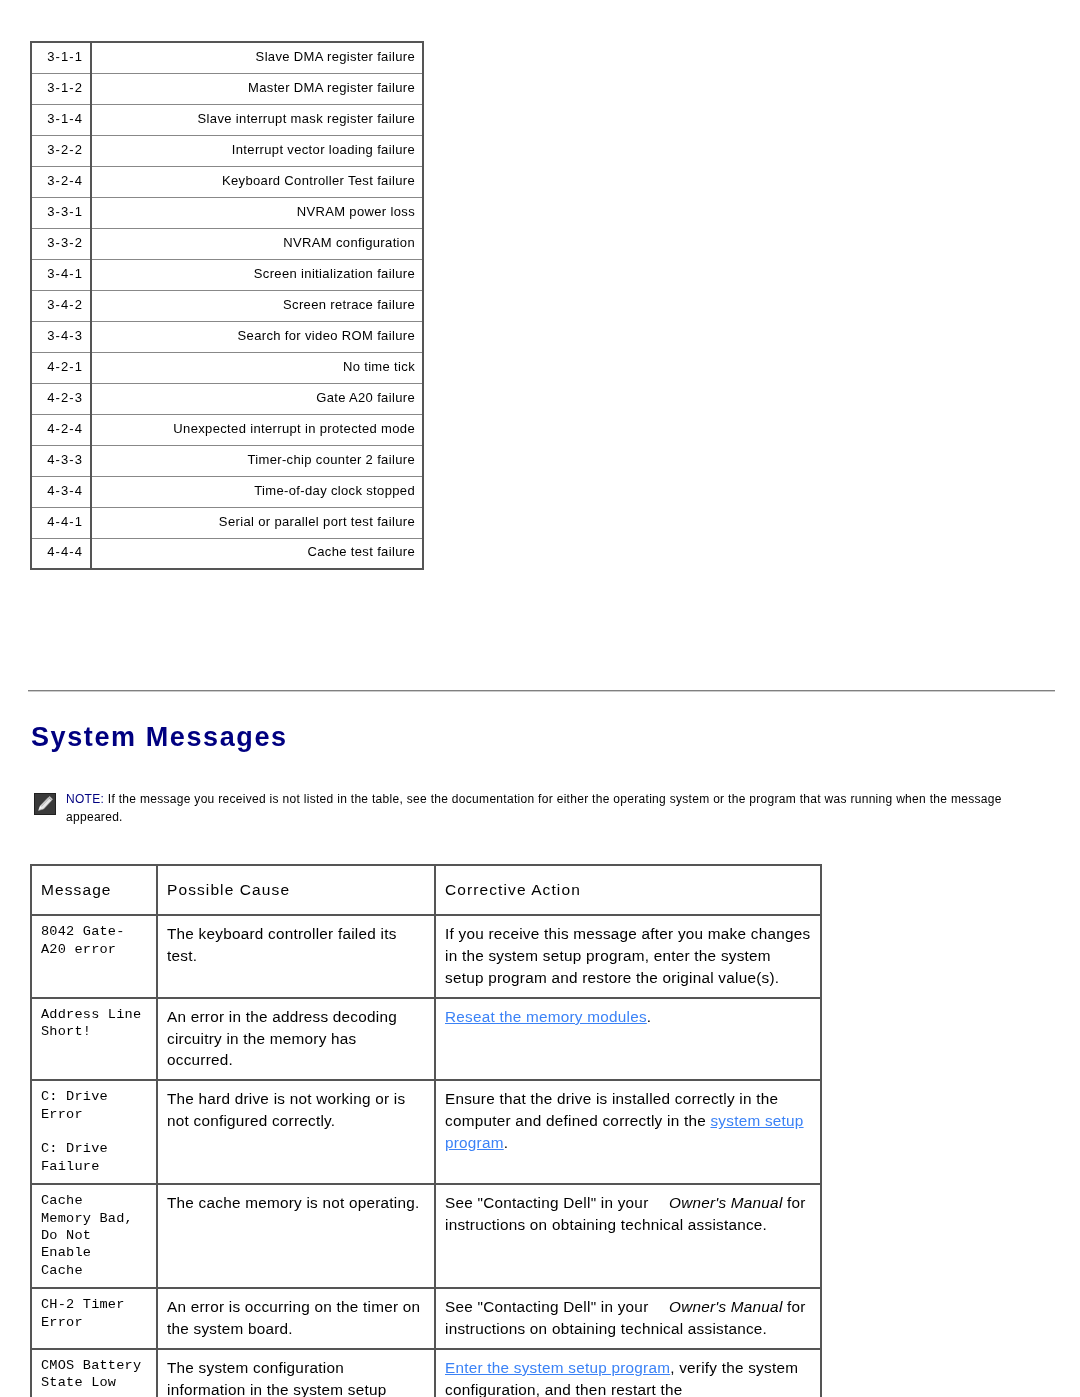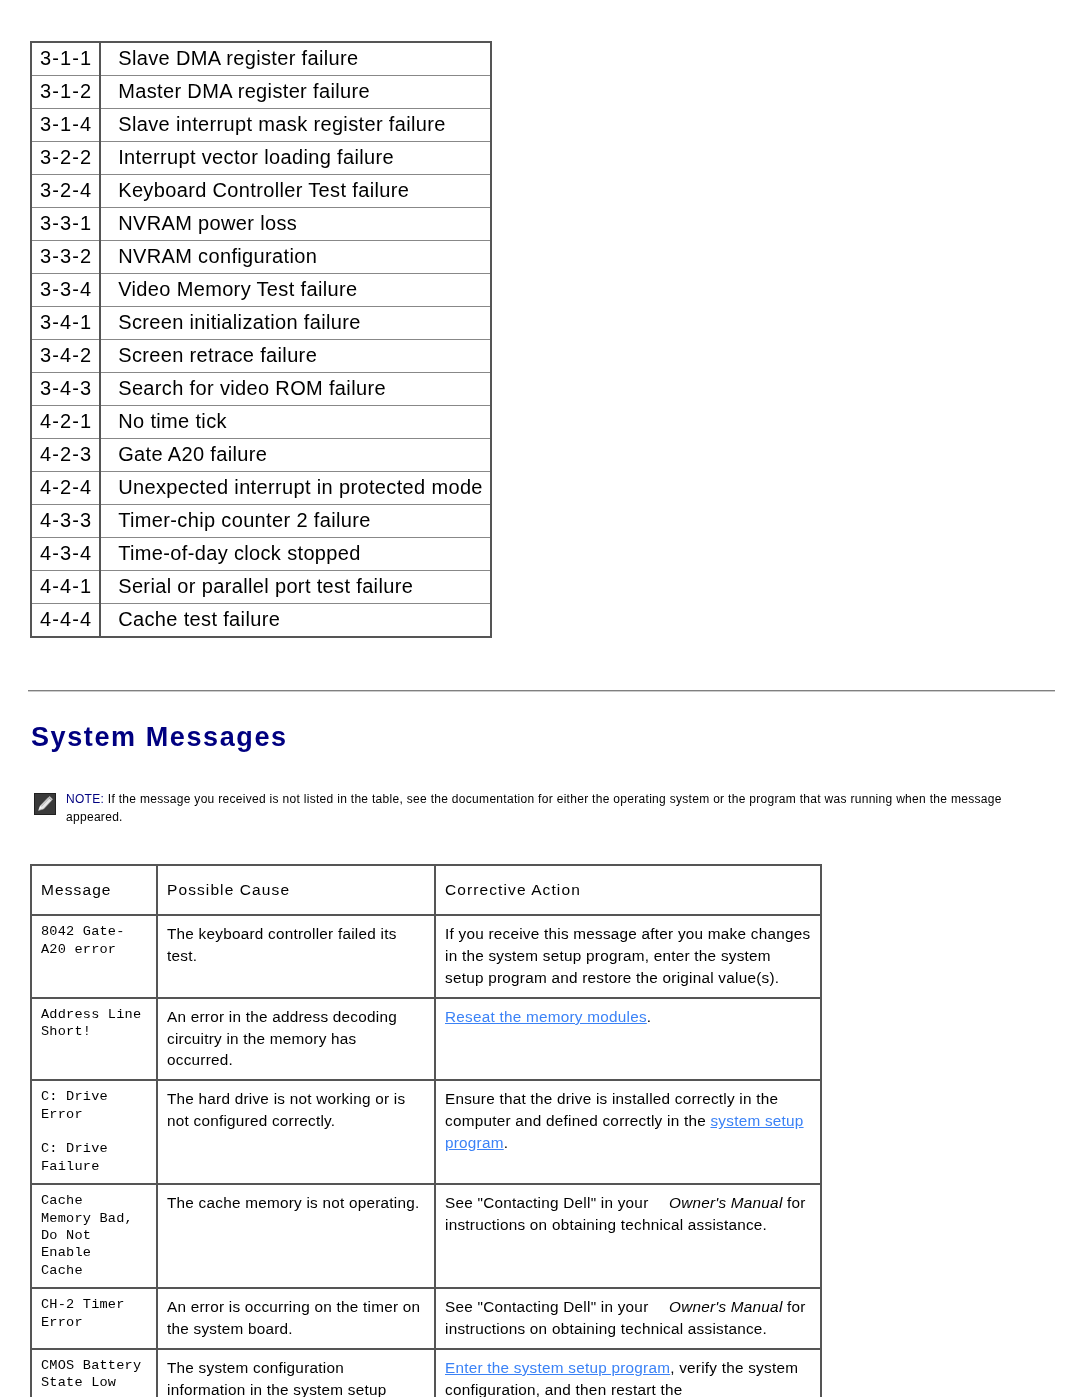--- a/index.html
+++ b/index.html
@@ -27,26 +27,27 @@
     position: absolute;
     left: 30px;
     top: 41px;
     width: 394px;
     border-collapse: collapse;
     border: 2px solid #555555;
     background: #ffffff;
   }
   .beep-table td {
     border: 1px solid #888888;
-    font-size: 20px;
+    font-size: 13px;
     line-height: 1.15;
     height: 31px;
     padding: 4px 7px 5px 7px;
     vertical-align: middle;
     white-space: nowrap;
+    text-align: right;
   }
   .beep-table td.code {
     width: 60px;
     letter-spacing: 1.1px;
     border-right: 2px solid #555555;
     padding-left: 8px;
   }
   .beep-table td.desc {
     letter-spacing: 0.35px;
     padding-left: 17px;
@@ -171,24 +172,20 @@
           <td class="code">3-2-4</td>
           <td class="desc">Keyboard Controller Test failure</td>
         </tr>
         <tr>
           <td class="code">3-3-1</td>
           <td class="desc">NVRAM power loss</td>
         </tr>
         <tr>
           <td class="code">3-3-2</td>
           <td class="desc">NVRAM configuration</td>
-        </tr>
-        <tr>
-          <td class="code">3-3-4</td>
-          <td class="desc">Video Memory Test failure</td>
         </tr>
         <tr>
           <td class="code">3-4-1</td>
           <td class="desc">Screen initialization failure</td>
         </tr>
         <tr>
           <td class="code">3-4-2</td>
           <td class="desc">Screen retrace failure</td>
         </tr>
         <tr>

